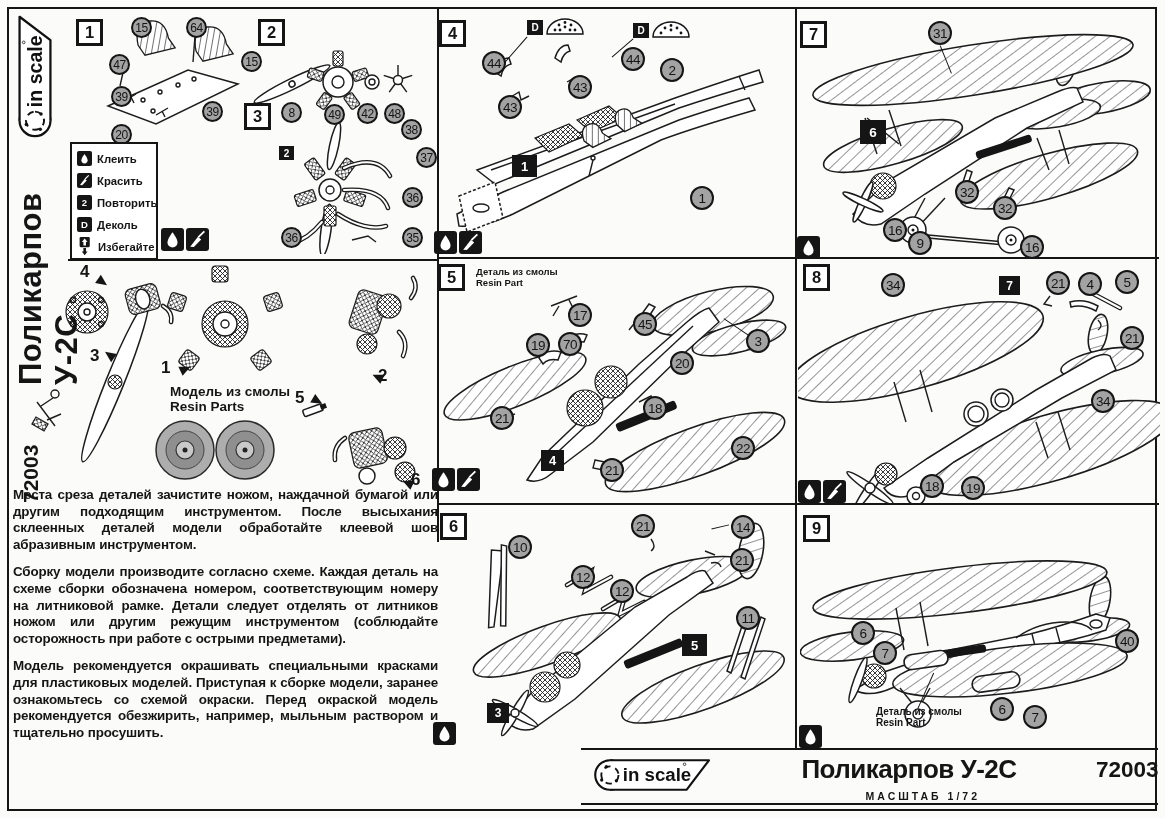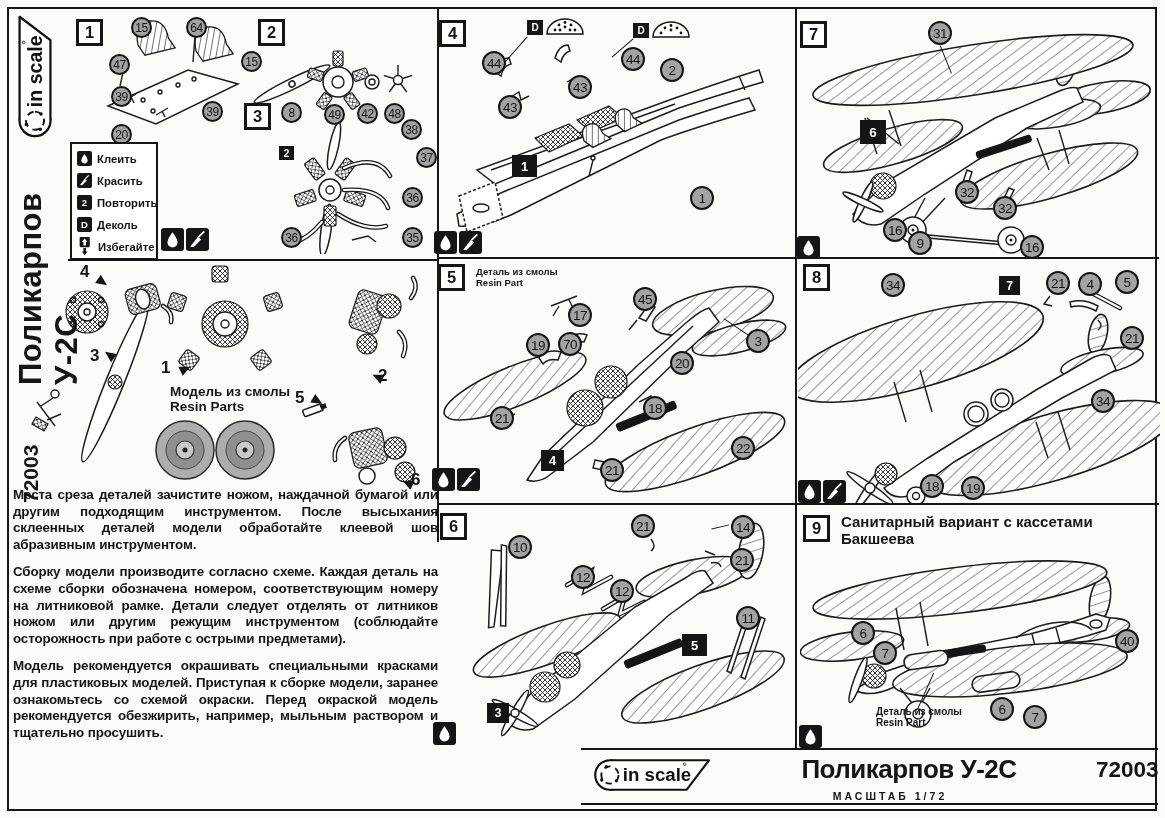--- a/index.html
+++ b/index.html
@@ -43,21 +43,21 @@
   .sk .sh{fill:#fff;stroke:#1c1c1c;stroke-width:1.5px}
   .sk .rb{fill:url(#ribs);stroke:#1c1c1c;stroke-width:1.6px}
   .sk .xx{fill:url(#xh);stroke:#1c1c1c;stroke-width:1.2px}
   .sk .st{fill:url(#stripes);stroke:#1c1c1c;stroke-width:1.3px}
   .sk .bk{fill:#151515;stroke:none}
   .sk .tube{fill:none;stroke:#1c1c1c;stroke-width:4.6px;stroke-linecap:round}
   .sk .tube2{fill:none;stroke:#fff;stroke-width:2px;stroke-linecap:round}
   .rlabel{position:absolute;font-weight:700;z-index:7}
   .rlabel .l1{display:block}
   .ft-title{position:absolute;left:798px;top:754px;width:222px;text-align:center;font-size:26px;font-weight:700;z-index:7;letter-spacing:-0.5px}
-  .ft-scale{position:absolute;left:800px;top:790px;width:180px;text-align:center;font-size:10.5px;font-weight:700;
+  .ft-scale{position:absolute;left:800px;top:790px;width:180px;text-align:right;font-size:10.5px;font-weight:700;
       letter-spacing:3px;z-index:7}
   .ft-kit{position:absolute;left:1096px;top:757px;font-size:22.5px;font-weight:700;z-index:7}
   .s9-title{position:absolute;left:841px;top:513px;font-size:15px;font-weight:700;z-index:7}
   .logo-rot{position:absolute;left:-29px;top:57px;width:128px;height:37px;transform:rotate(-90deg);z-index:6}
 </style>
 </head>
 <body>
 
 <div id="page">
 
@@ -447,21 +447,21 @@
     <path class="sh" d="M96,92 a16,10 0 0 1 22,-6 l-3,8 a12,8 0 0 0 -15,4 Z"></path>
     <path class="sh" d="M124,74 a14,9 0 0 1 20,-5 l-3,7 a11,7 0 0 0 -13,4 Z"></path>
     <line class="ln" x1="232" y1="96" x2="240" y2="90"></line>
       <circle class="ln" cx="236" cy="93" r="3"></circle>
     <path class="ln" d="M196,136 l12,-6 l4,8"></path>
       <path class="ln" d="M58,152 l14,-4"></path>
     <path class="ln" d="M152,194 l10,2 l-2,8 l-10,-2 Z"></path>
   </svg>
   <div class="lead" style="left:748px;top:334px;width:29px;transform:rotate(-146deg)"></div>
   <span class="co" style="left:568px;top:303px">17</span>
-  <span class="co" style="left:633px;top:287px">45</span>
+  <span class="co" style="left:633px;top:312px">45</span>
   <span class="co" style="left:526px;top:333px">19</span>
   <span class="co" style="left:558px;top:332px">70</span>
   <span class="co" style="left:670px;top:351px">20</span>
   <span class="co" style="left:746px;top:329px">3</span>
   <span class="co" style="left:490px;top:406px">21</span>
   <span class="co" style="left:643px;top:396px">18</span>
   <span class="co" style="left:731px;top:436px">22</span>
   <span class="co" style="left:600px;top:458px">21</span>
   <div class="bbox" style="left:541px;top:450px;width:23px;height:21px;font-size:13px">4</div>
   <div class="tile" style="left:432px;top:468px">
@@ -605,21 +605,20 @@
       </svg>
   </div>
   <div class="tile" style="left:823px;top:480px">
     <svg width="21" height="21" viewBox="0 0 23 23">
         <path d="M3.5,19.5 L12,8.5 L15.5,11.5 L7.5,19.8 Z" fill="#fff"></path>
         <path d="M12.5,8.8 L19,2.5" stroke="#fff" stroke-width="2"></path>
       </svg>
   </div>
 
   <div class="stepbox" style="left:803px;top:515px">9</div>
-  <div class="s9-title">Санитарный вариант с кассетами Бакшеева</div>
   <svg class="sk" style="left:800px;top:538px" width="358" height="205">
     <ellipse class="rb" cx="300" cy="62" rx="10" ry="24" transform="rotate(10 300 62)"></ellipse>
     <ellipse class="rb" cx="290" cy="92" rx="40" ry="11" transform="rotate(-8 290 92)"></ellipse>
     <ellipse class="rb" cx="160" cy="52" rx="148" ry="23" transform="rotate(-7 160 52)"></ellipse>
     <ellipse class="rb" cx="52" cy="108" rx="52" ry="14" transform="rotate(-7 52 108)"></ellipse>
     <path class="sh" d="M54,152 L84,134 L150,112 L230,96 Q262,88 296,76 L310,80 L306,92 Q270,104 240,108 L150,128 L92,150 Q70,160 54,152 Z"></path>
     <path class="ln" d="M216,100 Q238,84 266,84 Q284,84 292,92"></path>
     <line class="ln" x1="96" y1="70" x2="104" y2="112"></line>
       <line class="ln" x1="120" y1="64" x2="128" y2="108"></line>
     <line class="ln" x1="232" y1="96" x2="238" y2="120"></line>

